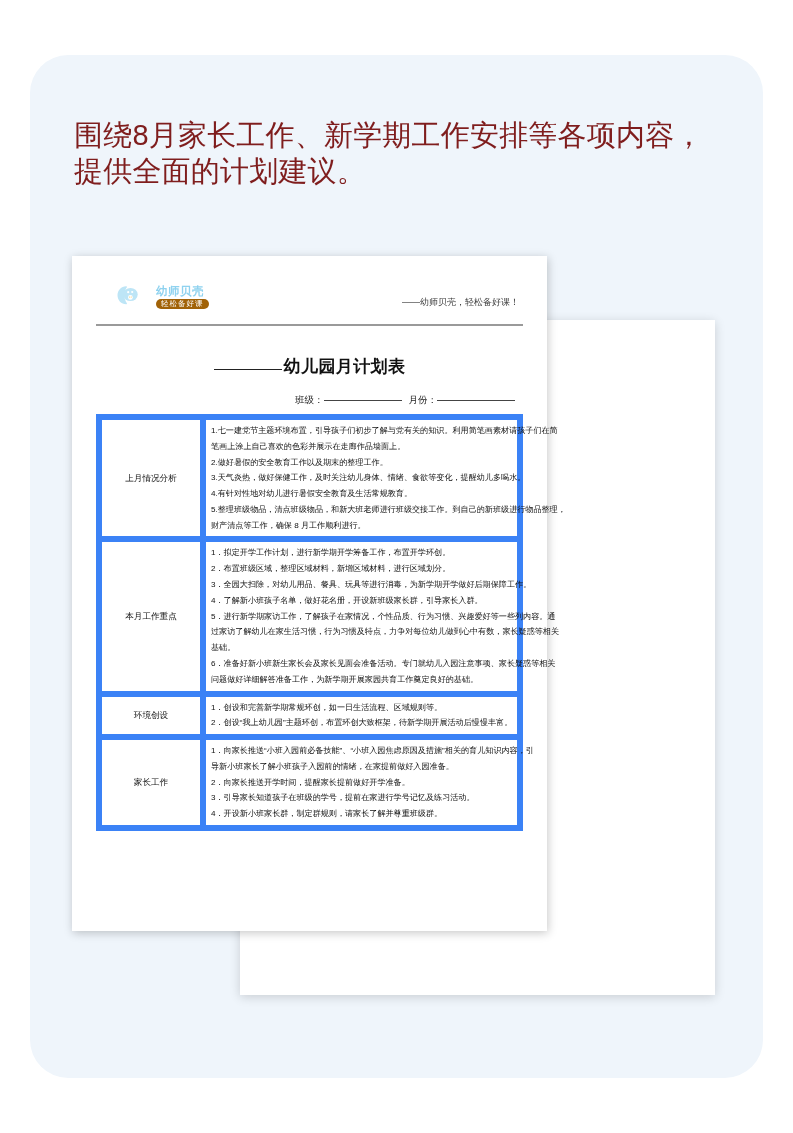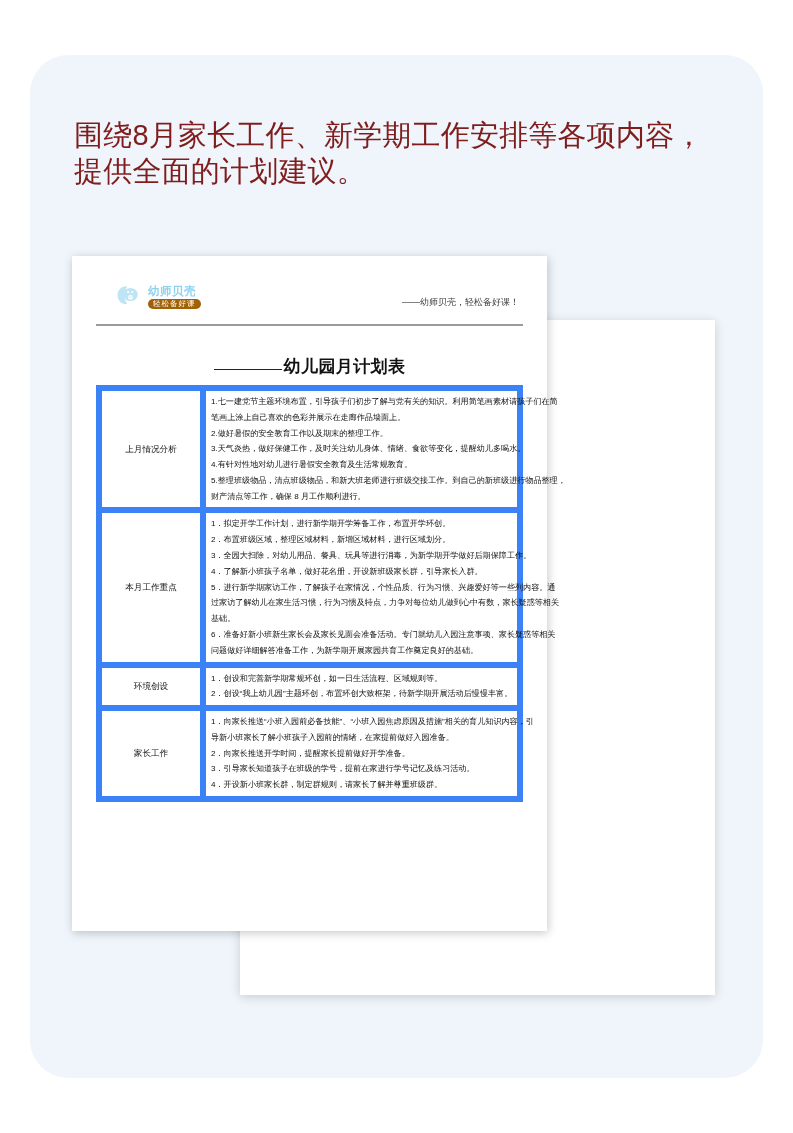--- a/index.html
+++ b/index.html
@@ -83,21 +83,21 @@
     margin: 18px 24px 0 24px;
   }
   .logo {
     position: absolute;
     left: 18px;
     top: 8px;
     width: 108px;
     height: 30px;
     display: flex;
     align-items: center;
-    gap: 8px;
+    gap: 16px;
   }
   .logo-mark { flex: 0 0 auto; }
   .logo-text {
     display: flex;
     flex-direction: column;
     line-height: 1;
   }
   .logo-name {
     font-size: 11.5px;
     font-weight: bold;
@@ -299,20 +299,21 @@
           <span class="logo-name">幼师贝壳</span>
           <span class="logo-sub">轻松备好课</span>
         </span>
       </div>
       <div class="slogan">——幼师贝壳，轻松备好课！</div>
       <div class="head-rule"></div>
     </div>
 
     <div class="doc-title"><span class="blank"></span><span>幼儿园月计划表</span></div>
 
+    <div class="meta-line"><span>班级：</span><span class="blank-s"></span><span class="gap"></span><span>月份：</span><span class="blank-s"></span></div>
 
     <table class="plan-table">
       <tbody>
 
         <tr>
           <td class="label">上月情况分析</td>
           <td class="body">
             <p>1.七一建党节主题环境布置，引导孩子们初步了解与党有关的知识。利用简笔画素材请孩子们在简</p>
             <p class="cont">笔画上涂上自己喜欢的色彩并展示在走廊作品墙面上。</p>
             <p>2.做好暑假的安全教育工作以及期末的整理工作。</p>

